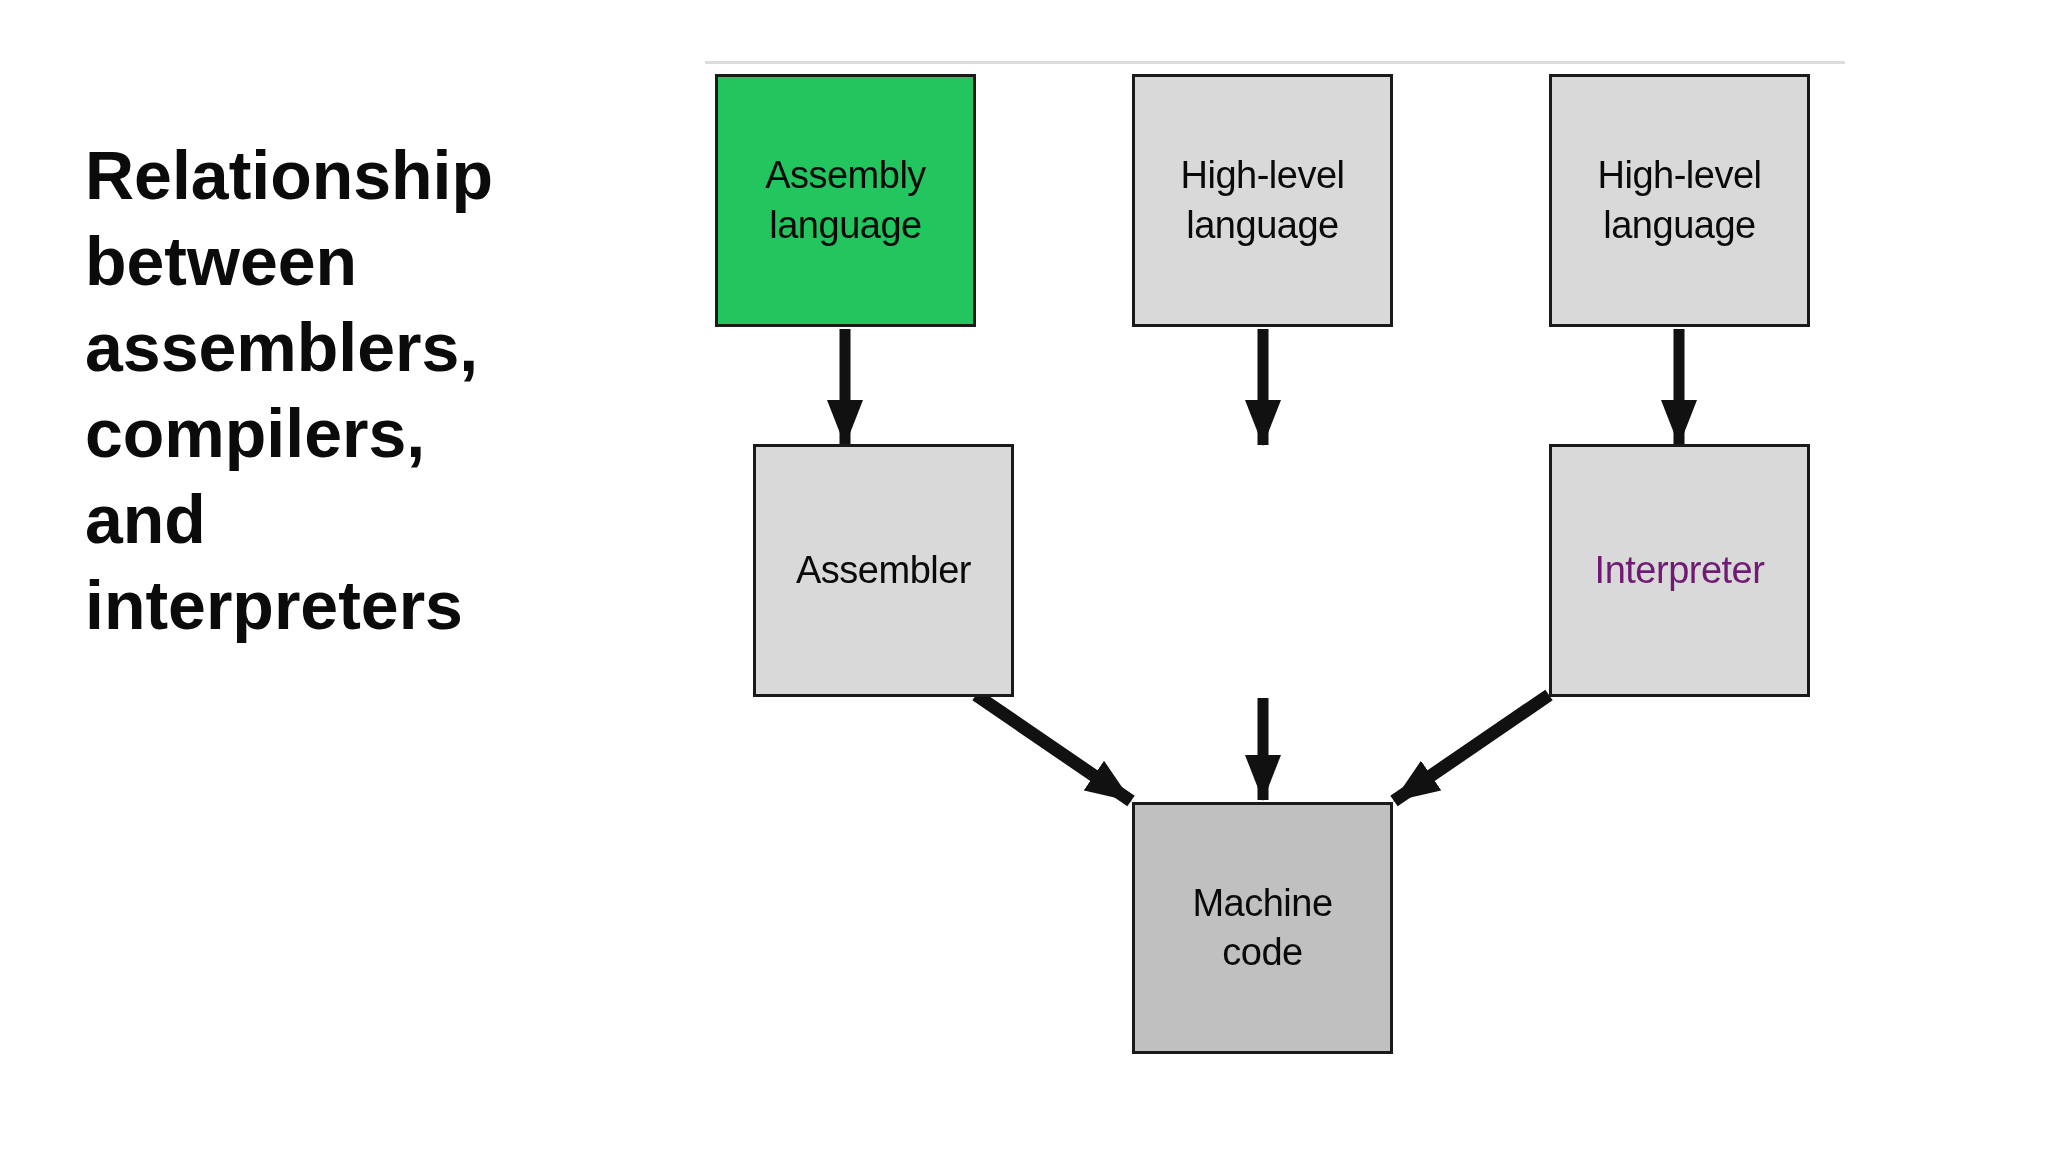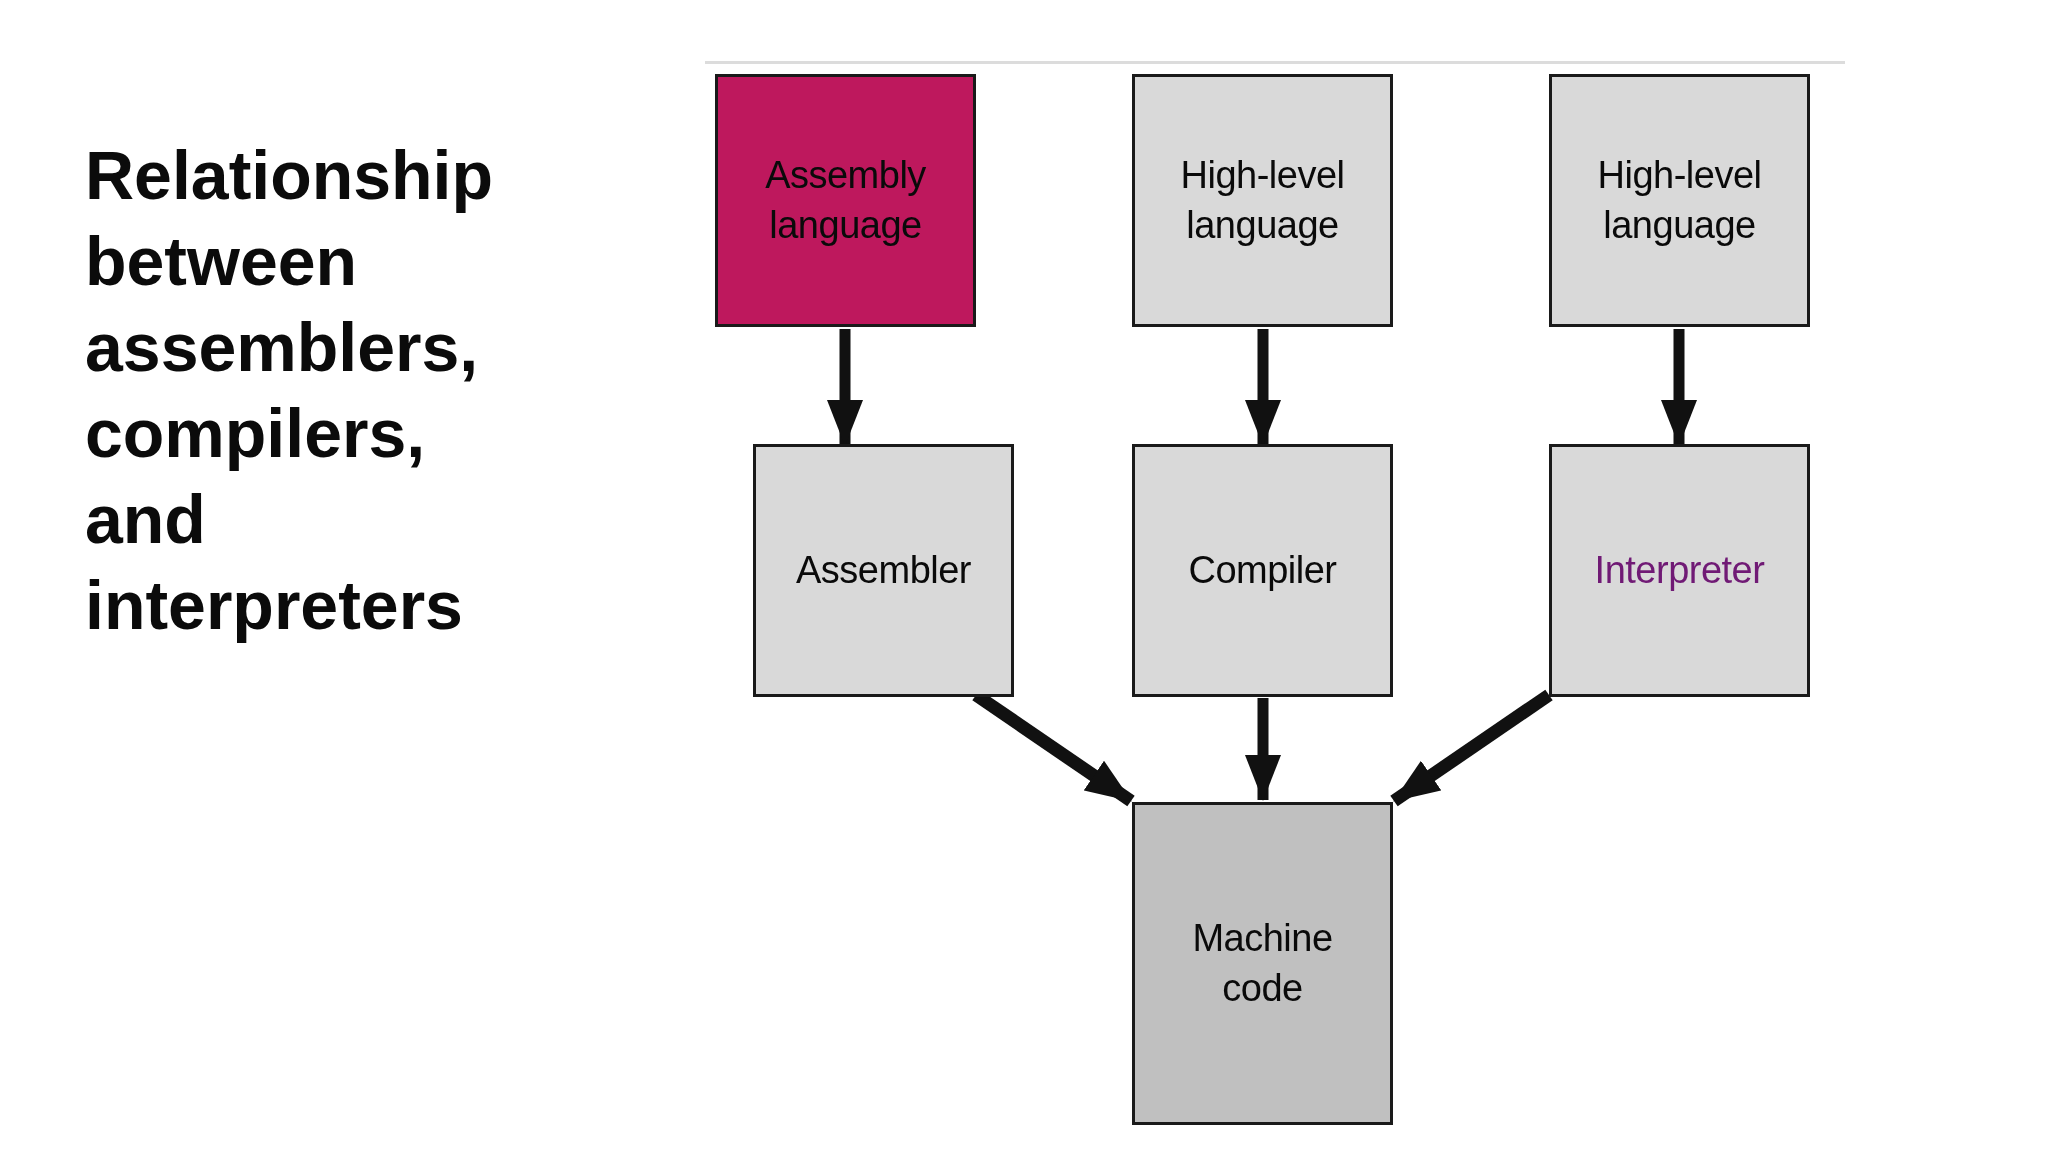--- a/index.html
+++ b/index.html
@@ -52,21 +52,21 @@
     line-height: 1.3;
     letter-spacing: -0.5px;
     color: #0a0a0a;
   }
   .box-assembly-language   { left: 715px;  top: 74px; }
   .box-hll-compiler        { left: 1132px; top: 74px; }
   .box-hll-interpreter     { left: 1549px; top: 74px; }
   .box-assembler           { left: 753px;  top: 444px; }
   .box-compiler            { left: 1132px; top: 444px; }
   .box-interpreter         { left: 1549px; top: 444px; }
-  .box-machine-code        { left: 1132px; top: 802px; height: 323px; }
+  .box-machine-code        { left: 1132px; top: 802px; height: 252px; }
   .arrow-layer {
     position: absolute;
     left: 0;
     top: 0;
     width: 2048px;
     height: 1152px;
     pointer-events: none;
   }
 </style>
 </head>
@@ -90,31 +90,30 @@
       </marker>
     </defs>
     <line x1="845" y1="329" x2="845" y2="445" stroke-width="11" marker-end="url(#ah)" stroke="#111111"></line>
     <line x1="1263" y1="329" x2="1263" y2="445" stroke-width="11" marker-end="url(#ah)" stroke="#111111"></line>
     <line x1="1679" y1="329" x2="1679" y2="445" stroke-width="11" marker-end="url(#ah)" stroke="#111111"></line>
     <line x1="1263" y1="698" x2="1263" y2="800" stroke-width="11" marker-end="url(#ah)" stroke="#111111"></line>
     <line x1="976" y1="695" x2="1131" y2="801" stroke-width="13" marker-end="url(#ah)" stroke="#111111"></line>
     <line x1="1549" y1="695" x2="1394" y2="801" stroke-width="13" marker-end="url(#ah)" stroke="#111111"></line>
   </svg>
 
-  <div class="box box-assembly-language" style="background-color: #be185d; border-color: rgb(26, 26, 26); color: rgb(10, 10, 10);">Assembly
+  <div class="box box-assembly-language" style="background-color: #22c55e; border-color: rgb(26, 26, 26); color: rgb(10, 10, 10);">Assembly
 language</div>
 
   <div class="box box-hll-compiler" style="background-color: rgb(217, 217, 217); border-color: rgb(26, 26, 26); color: rgb(10, 10, 10);">High-level
 language</div>
 
   <div class="box box-hll-interpreter" style="background-color: rgb(217, 217, 217); border-color: rgb(26, 26, 26); color: rgb(10, 10, 10);">High-level
 language</div>
 
   <div class="box box-assembler" style="background-color: rgb(217, 217, 217); border-color: rgb(26, 26, 26); color: rgb(10, 10, 10);">Assembler</div>
 
-  <div class="box box-compiler" style="background-color: rgb(217, 217, 217); border-color: rgb(26, 26, 26); color: rgb(10, 10, 10);">Compiler</div>
 
   <div class="box box-interpreter" style="background-color: rgb(217, 217, 217); border-color: rgb(26, 26, 26); color: #701a75;">Interpreter</div>
 
   <div class="box box-machine-code" style="background-color: rgb(192, 192, 192); border-color: rgb(26, 26, 26); color: rgb(10, 10, 10);">Machine
 code</div>
 
 </div>
 
 </body></html>

